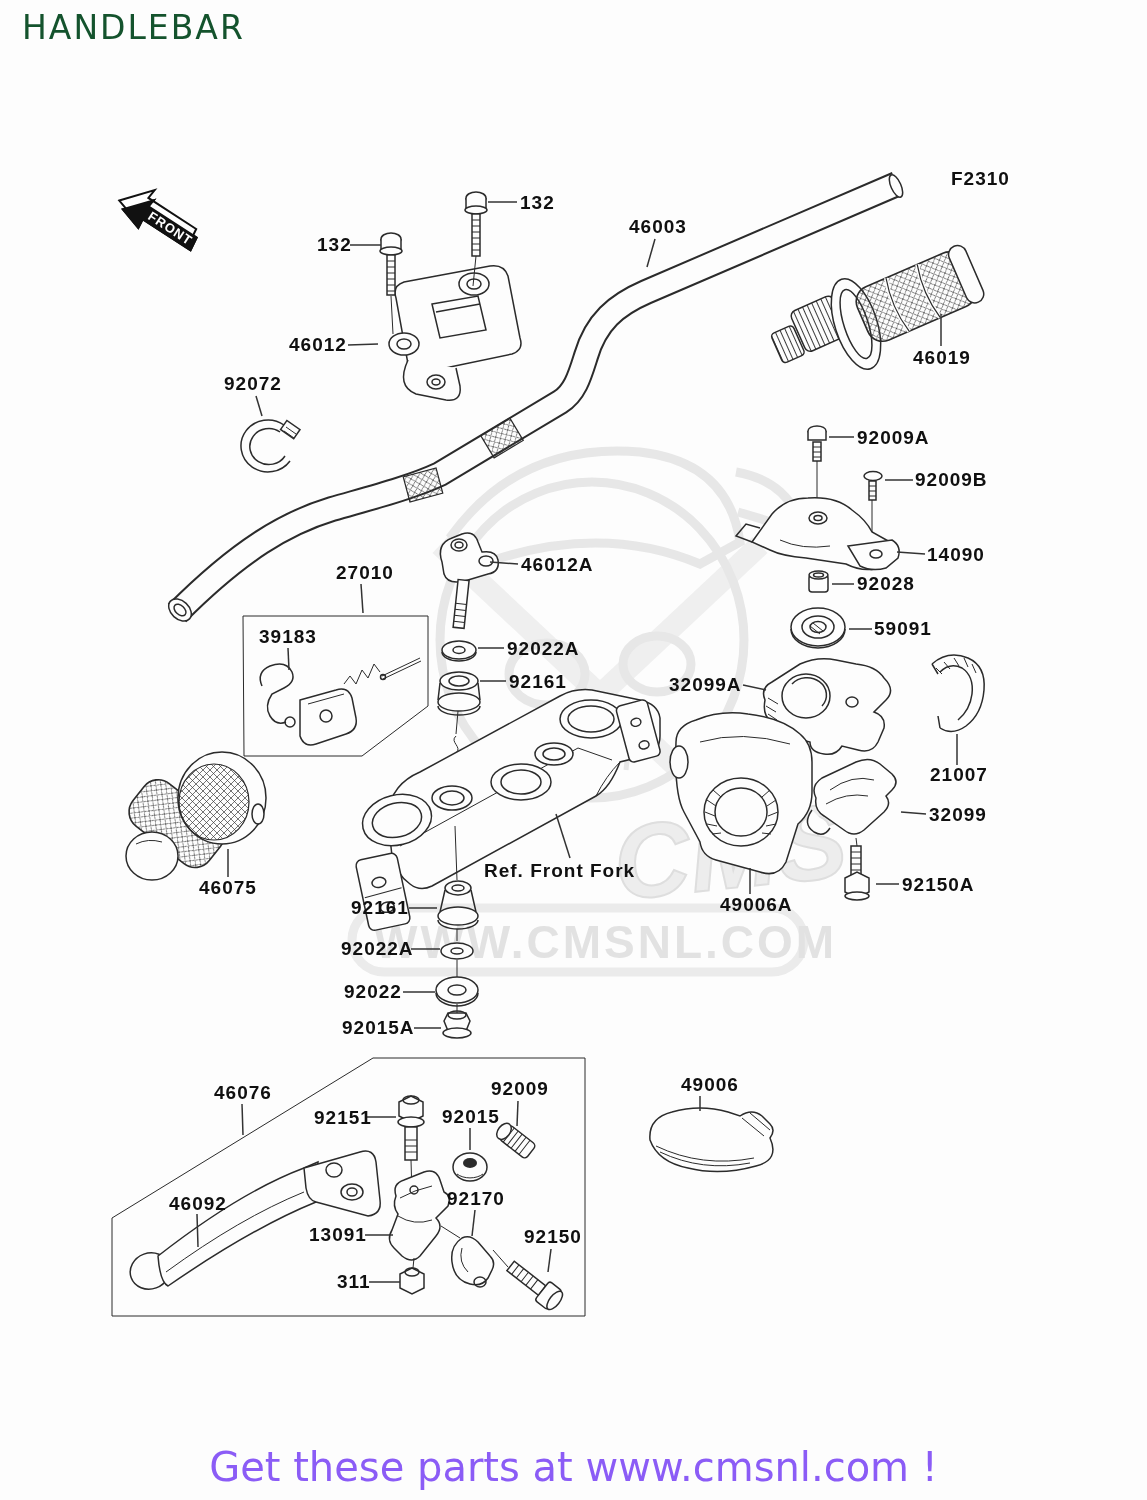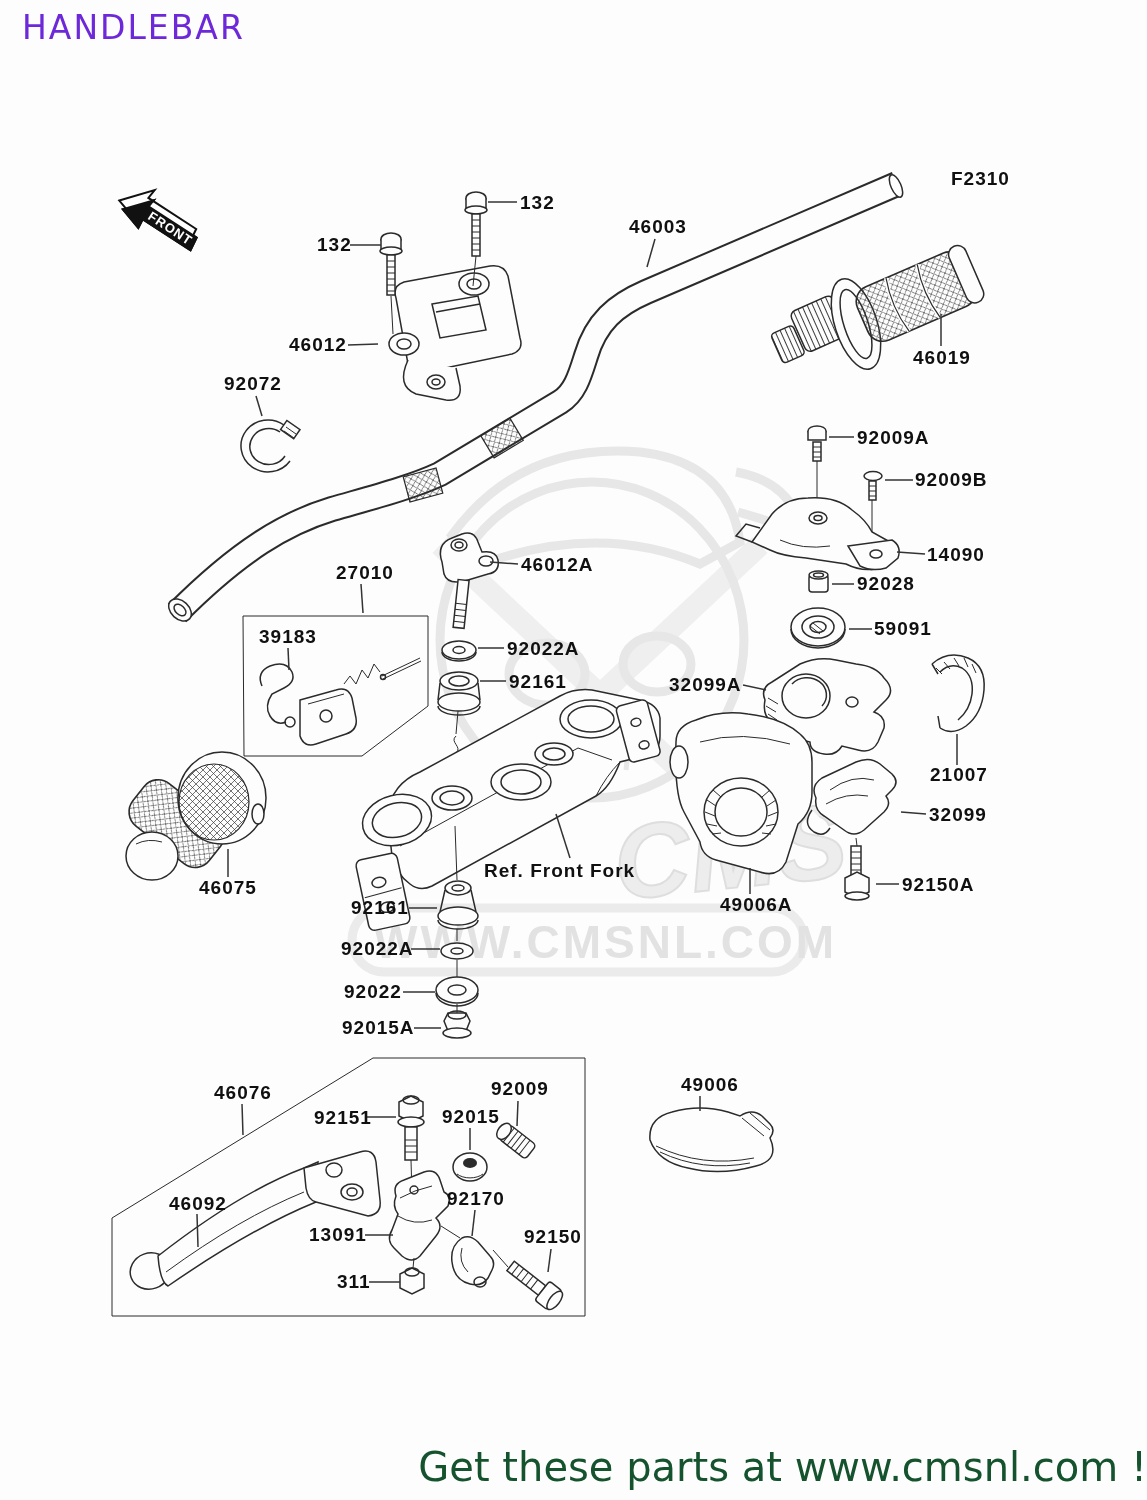--- a/index.html
+++ b/index.html
@@ -1,18 +1,18 @@
 <!DOCTYPE html>
 <html><head>
 <meta charset="utf-8">
 <style>
   html,body{margin:0;padding:0;}
   body{width:1147px;height:1500px;position:relative;background:#fdfdfd;overflow:hidden;
        font-family:"DejaVu Sans", sans-serif;}
-  #title{position:absolute;left:22px;top:8px;font-size:33px;letter-spacing:2px;color:#6d28d9;}
+  #title{position:absolute;left:22px;top:8px;font-size:33px;letter-spacing:2px;color:#14532d;}
   #footer{position:absolute;left:0;top:1444px;width:1147px;text-align:center;
           font-size:40px;letter-spacing:0px;}
   svg{position:absolute;left:0;top:0;}
   .ln{stroke:#2b2b2b;stroke-width:1.5;fill:none;}
   .lnw{stroke:#2b2b2b;stroke-width:1.5;fill:#fdfdfd;}
   .thin{stroke:#2b2b2b;stroke-width:1;fill:none;}
   .leader{stroke:#333;stroke-width:1.5;}
   .plabel{font:bold 19px "Liberation Sans", sans-serif;letter-spacing:1px;fill:#101010;}
   .wm{fill:none;stroke:#e7e7e7;}
   .wmtxt{font:bold 46px "Liberation Sans", sans-serif;letter-spacing:3px;fill:#e2e2e2;}
@@ -422,13 +422,13 @@
       <line x1="475" y1="1210" x2="472" y2="1236" class="leader"></line>
       <text x="447" y="1205" class="plabel">92170</text>
       <line x1="369" y1="1282" x2="400" y2="1282" class="leader"></line>
       <text x="337" y="1288" class="plabel">311</text>
       <line x1="551" y1="1249" x2="548" y2="1272" class="leader"></line>
       <text x="524" y="1243" class="plabel">92150</text>
       <text x="951" y="185" class="plabel" font-size="15" letter-spacing="3">F2310</text>
     </g>
 </svg>
 
-<div id="footer" style="color: #14532d; text-align: right;">Get these parts at www.cmsnl.com !</div>
+<div id="footer" style="color: #8b5cf6;">Get these parts at www.cmsnl.com !</div>
 
 </body></html>

